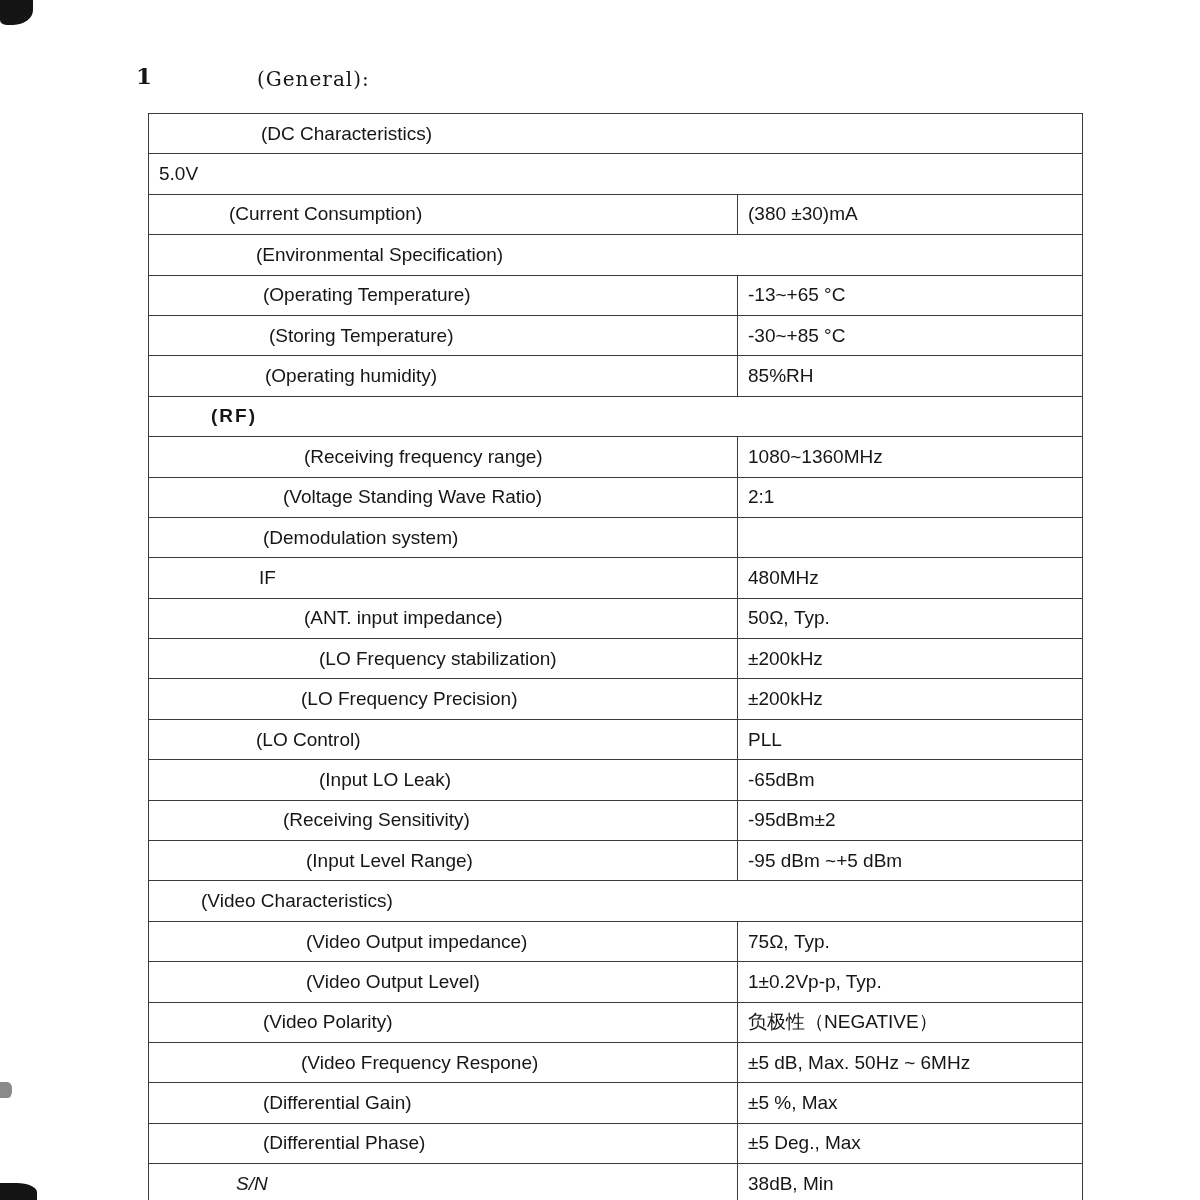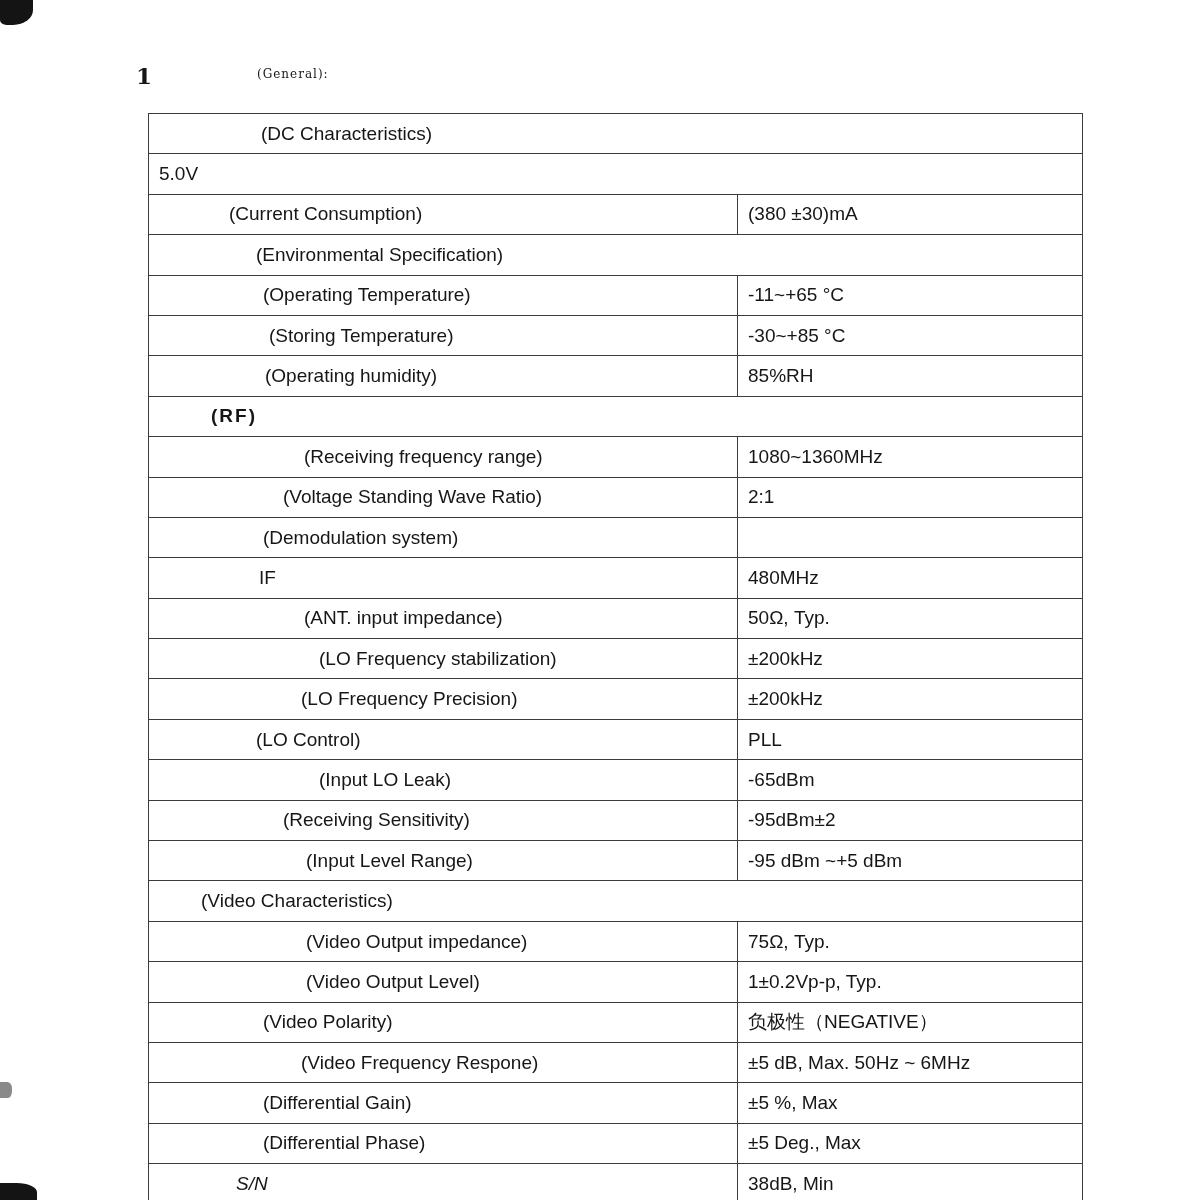--- a/index.html
+++ b/index.html
@@ -7,21 +7,21 @@
     width:1200px;height:1200px;position:relative;background:#ffffff;
     font-family:"Liberation Sans", sans-serif;color:#161616;
     overflow:hidden;
   }
   .doc-title-number{
     position:absolute;left:136px;top:62px;
     font-family:"DejaVu Serif", serif;font-size:23px;font-weight:bold;
   }
   .doc-title{
     position:absolute;left:257px;top:67px;
-    font-family:"DejaVu Serif", serif;font-size:12px;letter-spacing:1px;
+    font-family:"DejaVu Serif", serif;font-size:20px;letter-spacing:1px;
   }
   .spec-table{
     position:absolute;left:148px;top:113px;width:935px;height:1132px;
     border:1px solid #3c3c3c;box-sizing:border-box;
     display:flex;flex-direction:column;
   }
   .trow{
     flex:1;display:flex;align-items:stretch;
     border-bottom:1px solid #3c3c3c;box-sizing:border-box;
     font-size:19px;
@@ -59,21 +59,21 @@
     </div>
     <div class="trow">
       <div class="cell left" style="padding-left: 80px;">(Current Consumption)</div>
       <div class="cell right">(380 ±30)mA</div>
     </div>
     <div class="trow section">
       <div class="cell left" style="padding-left: 107px;">(Environmental Specification)</div>
     </div>
     <div class="trow">
       <div class="cell left" style="padding-left: 114px; text-align: center;">(Operating Temperature)</div>
-      <div class="cell right">-11~+65 °C</div>
+      <div class="cell right">-13~+65 °C</div>
     </div>
     <div class="trow">
       <div class="cell left" style="padding-left: 120px;">(Storing Temperature)</div>
       <div class="cell right">-30~+85 °C</div>
     </div>
     <div class="trow">
       <div class="cell left" style="padding-left: 116px;">(Operating humidity)</div>
       <div class="cell right">85%RH</div>
     </div>
     <div class="trow section">

